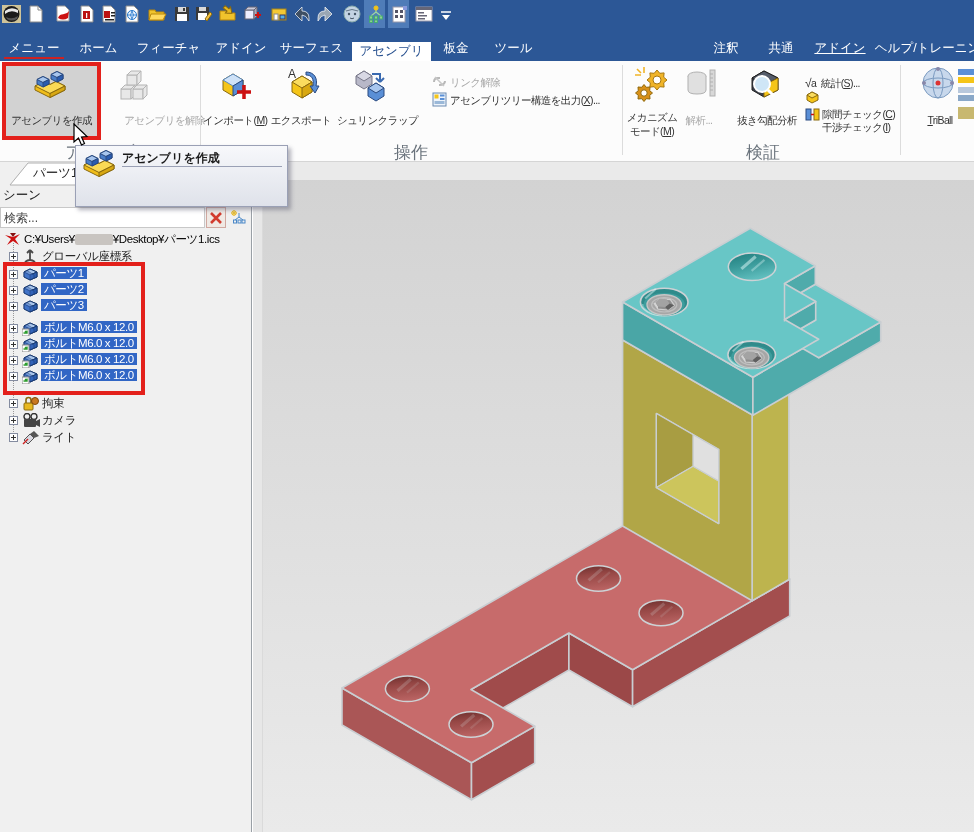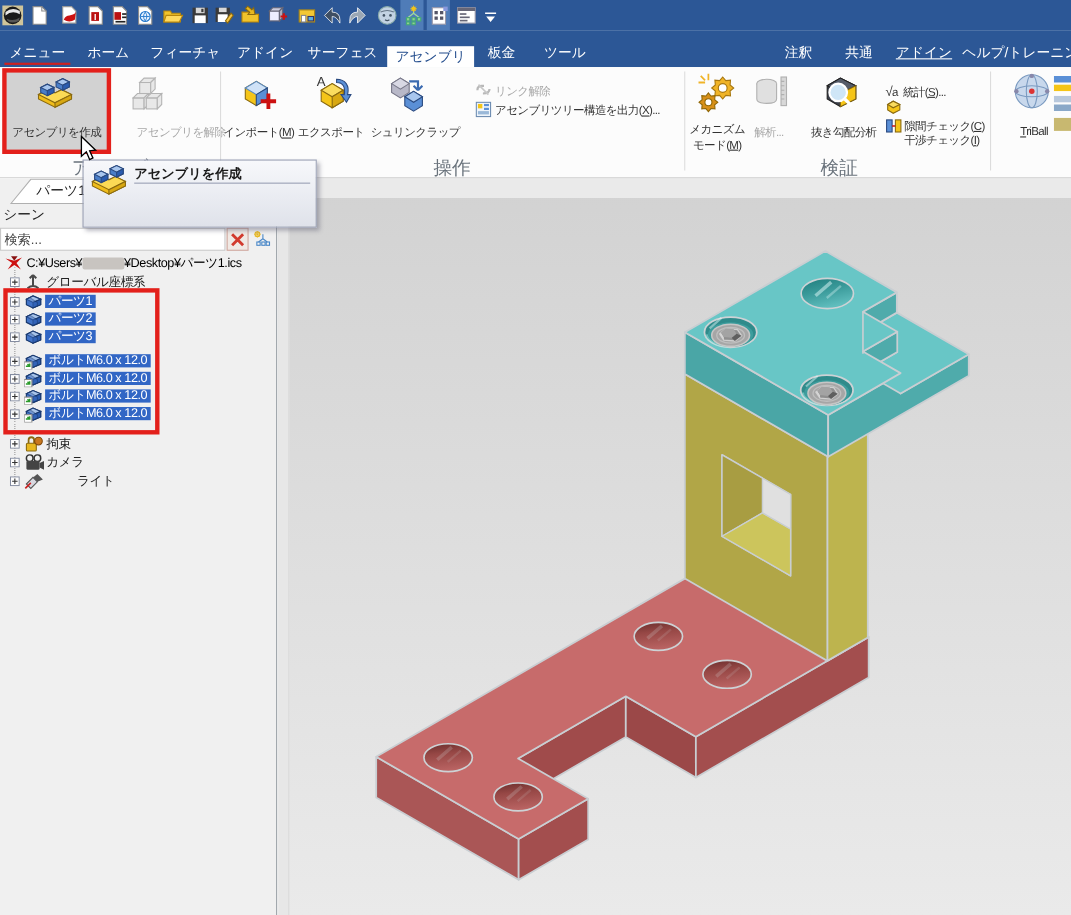--- a/index.html
+++ b/index.html
@@ -494,21 +494,21 @@
 <div class="trow" style="left:42px; top:412.5px; color:#222;">カメラ</div>
 <svg class="abs" style="left:8.5px; top:432.5px;" width="9" height="9" viewBox="0 0 9 9">
     <rect x="0.5" y="0.5" width="8" height="8" fill="#fdfdfd" stroke="#848ca0"></rect>
     <path d="M2,4.5 L7,4.5 M4.5,2 L4.5,7" stroke="#333" stroke-width="1"></path>
   </svg>
 <svg class="abs" style="left:22px; top:429.5px;" width="18" height="15" viewBox="0 0 18 15">
     <path d="M2,10 L8,4 L12,8 L6,14 Z" fill="#d8d8e0" stroke="#555"></path>
     <path d="M8,4 L12,1 L17,6 L12,8 Z" fill="#555"></path>
     <path d="M1,14 L6,9" stroke="#cc2222" stroke-width="1.5"></path>
   </svg>
-<div class="trow" style="left:42px; top:429.5px; color:#222;margin-left:28px;">ライト</div>
+<div class="trow" style="left:42px; top:429.5px; color:#222;">ライト</div>
 <div class="redbox" style="left:2px; top:62px; width:99px; height:78px;"></div>
 <div class="redbox" style="left:3px; top:262px; width:142px; height:133px;"></div>
 <div id="tooltip">
 <svg class="abs" style="left:6px; top:3px;" width="34" height="30" viewBox="0 0 34 30">
       <g transform="translate(1,1)">
 <path d="M1,15 L10,10.5 L16,13.5 L22,10.5 L31,15 L31,19 L16,26.5 L1,19 Z" fill="#f0bd1a" stroke="#8a6a10"></path>
 <path d="M1,15 L10,10.5 L16,13.5 L22,10.5 L31,15 L16,22.5 Z" fill="#fbda55" stroke="#8a6a10"></path>
 <path d="M16,22.5 L31,15 L31,19 L16,26.5 Z" fill="#d8a812" stroke="#8a6a10"></path>
 <path d="M3,8.5 L9,5.5 L15,8.5 L15,13 L9,16 L3,13 Z" fill="#4a7ec8" stroke="#2a4a80"></path>
 <path d="M3,8.5 L9,5.5 L15,8.5 L9,11.5 Z" fill="#a8c6ee" stroke="#2a4a80"></path>

